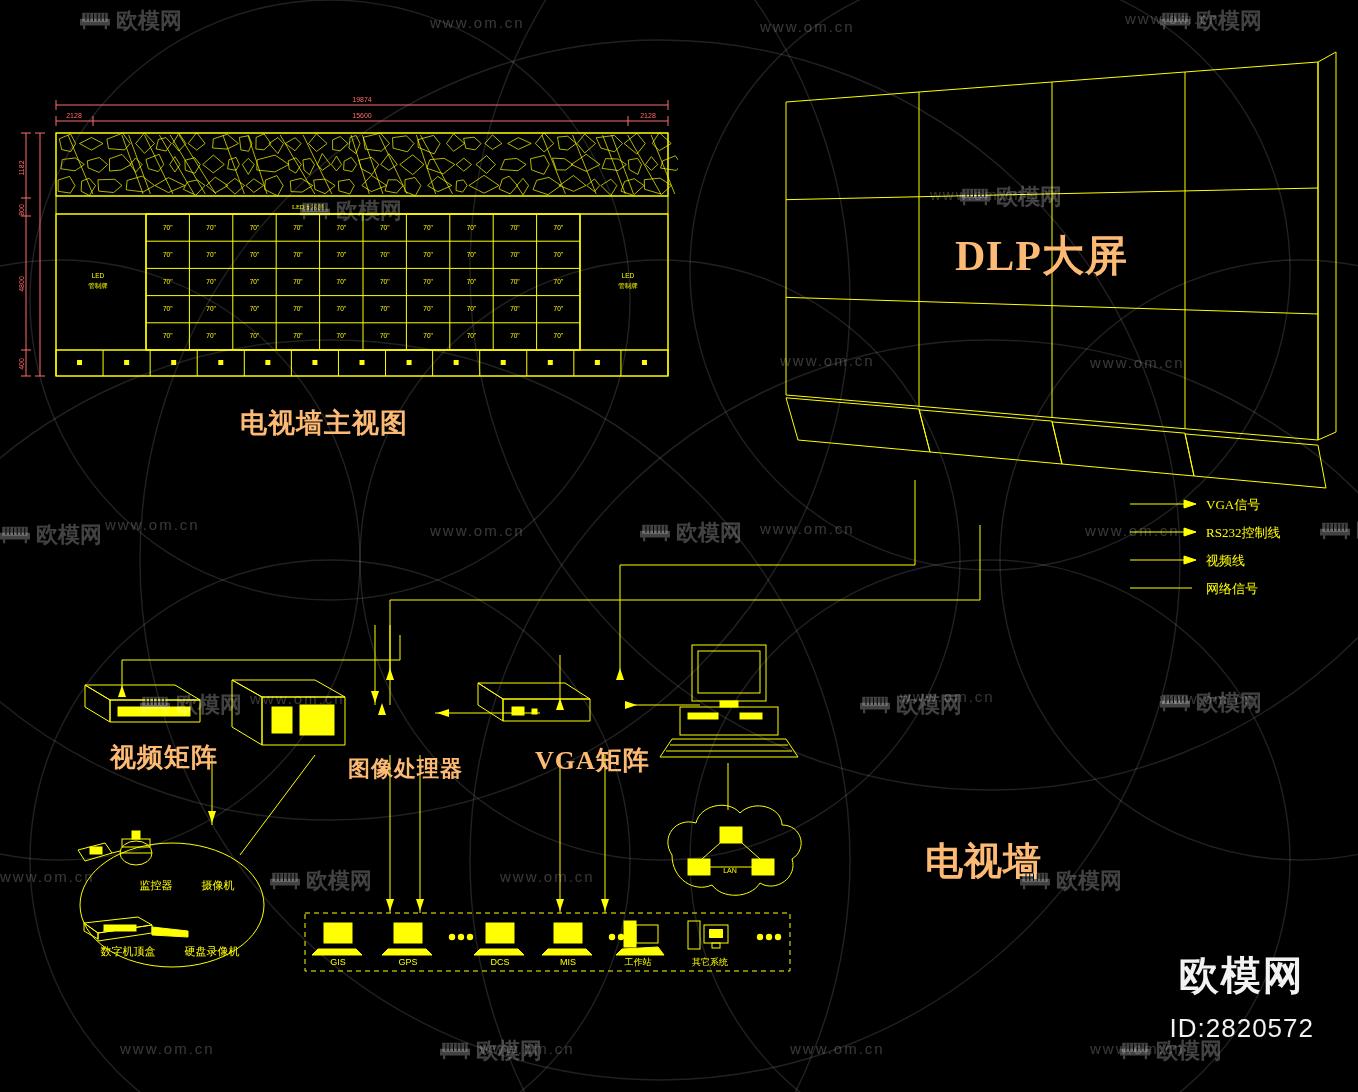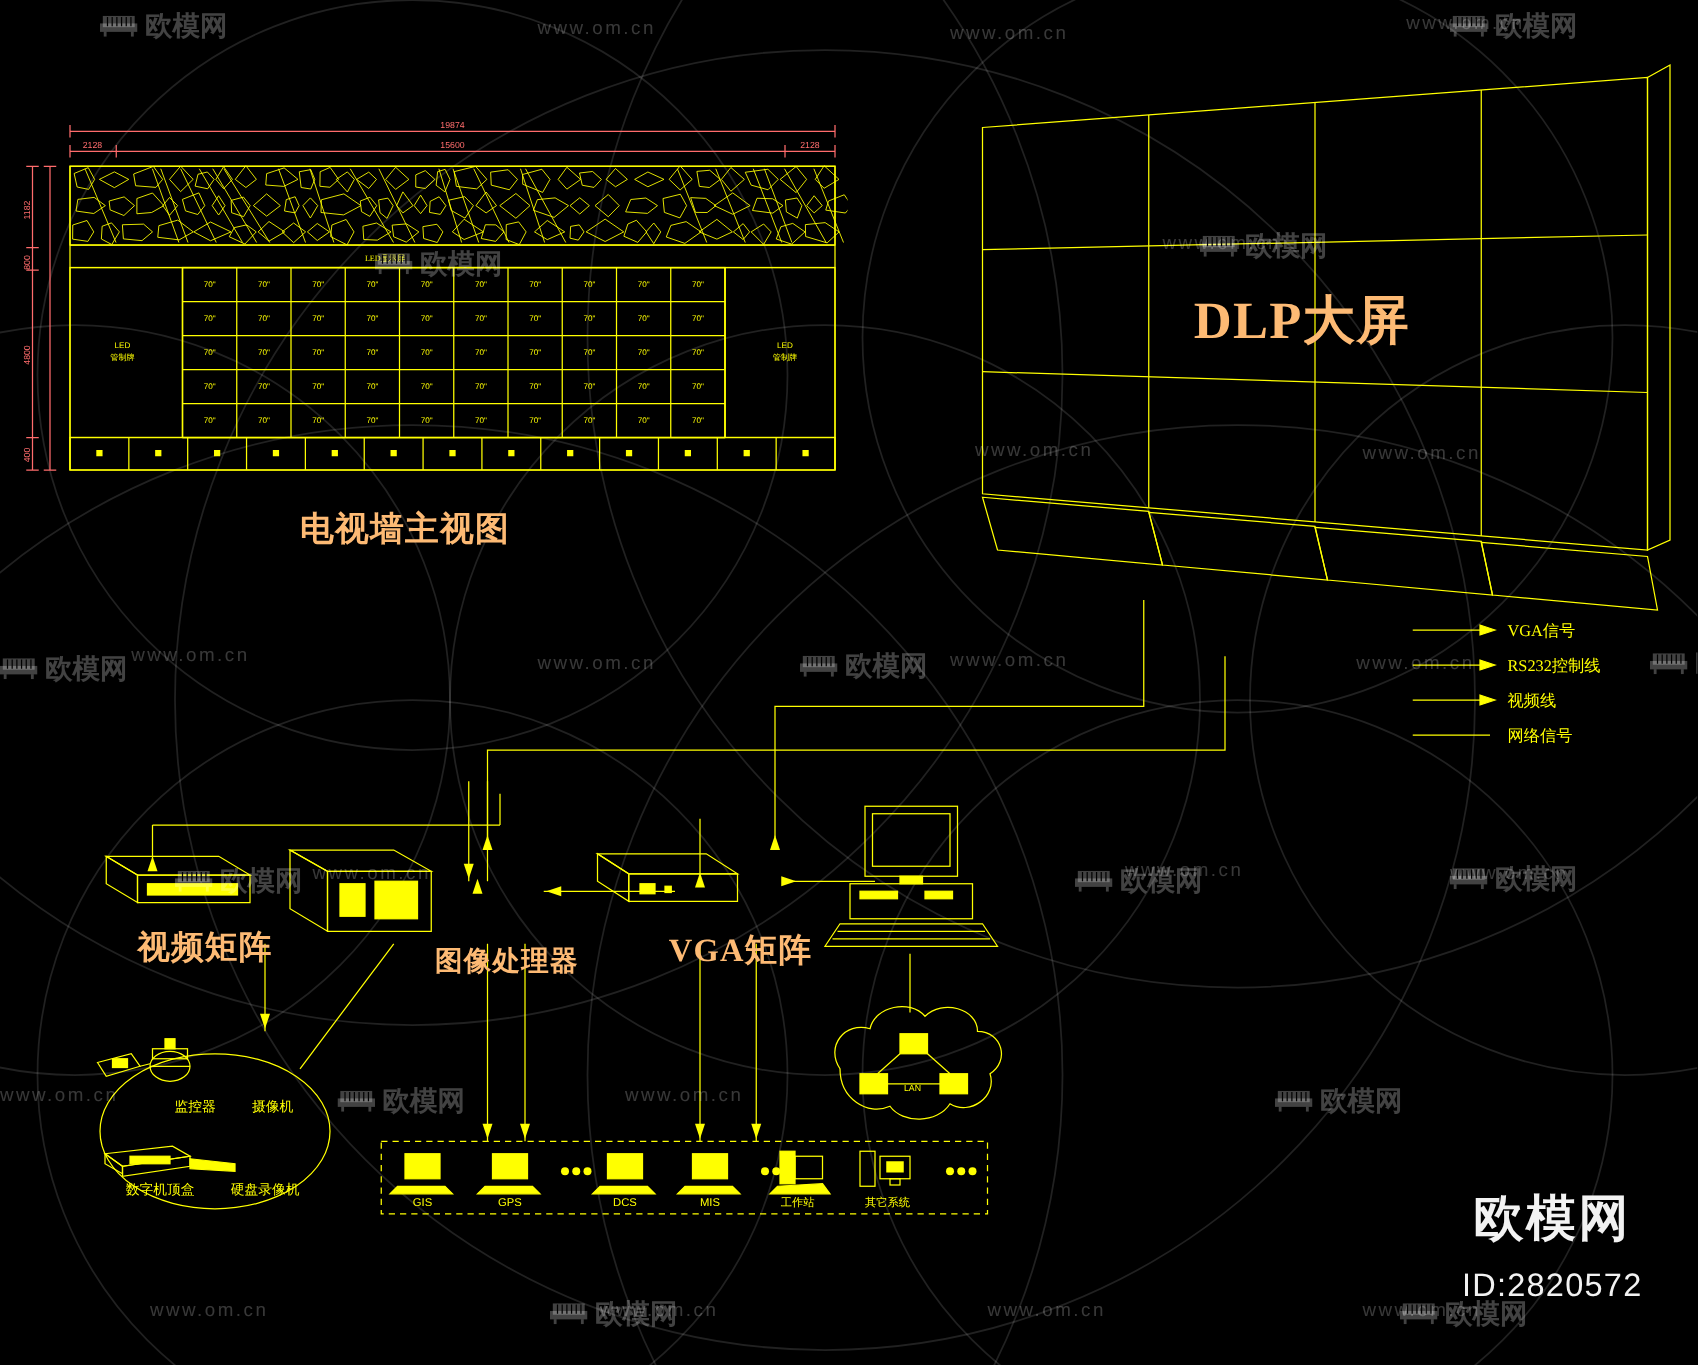--- a/index.html
+++ b/index.html
@@ -514,20 +514,21 @@
         <text x="578" y="510">工作站</text>
         <text x="650" y="510">其它系统</text>
       </g>
   </svg>
 
 
   <div class="bigtitle" style="left:110px;top:740px;font-size:26px;font-weight:bold;">视频矩阵</div>
   <div class="bigtitle" style="left:348px;top:743px;font-size:22px;font-weight:bold;margin-top:11px;">图像处理器</div>
   <div class="bigtitle" style="left:535px;top:743px;font-size:26px;font-weight:bold;">VGA矩阵</div>
 
+  <div class="bigtitle" style="left:925px;top:836px;font-size:38px;font-weight:bold;">电视墙</div>
 
   <div id="watermarks">
       <div class="wm" style="left: 430px; top: 14px;">www.om.cn</div>
       <div class="wm" style="left: 760px; top: 18px;">www.om.cn</div>
       <div class="wm" style="left: 1125px; top: 10px;">www.om.cn</div>
       <div class="wm" style="left: 930px; top: 186px;">www.om.cn</div>
       <div class="wm" style="left: 780px; top: 352px;">www.om.cn</div>
       <div class="wm" style="left: 1090px; top: 354px;">www.om.cn</div>
       <div class="wm" style="left: 105px; top: 516px;">www.om.cn</div>
       <div class="wm" style="left: 430px; top: 522px;">www.om.cn</div>

